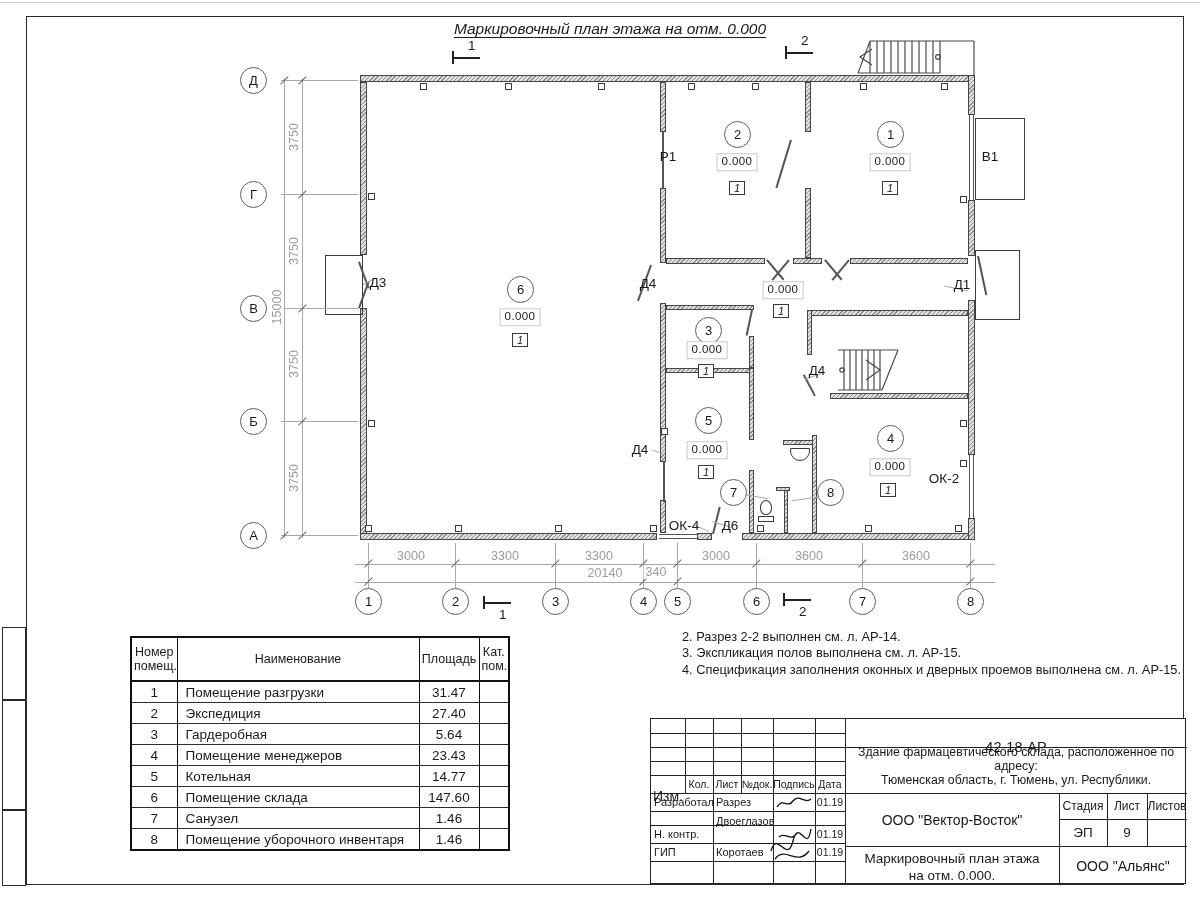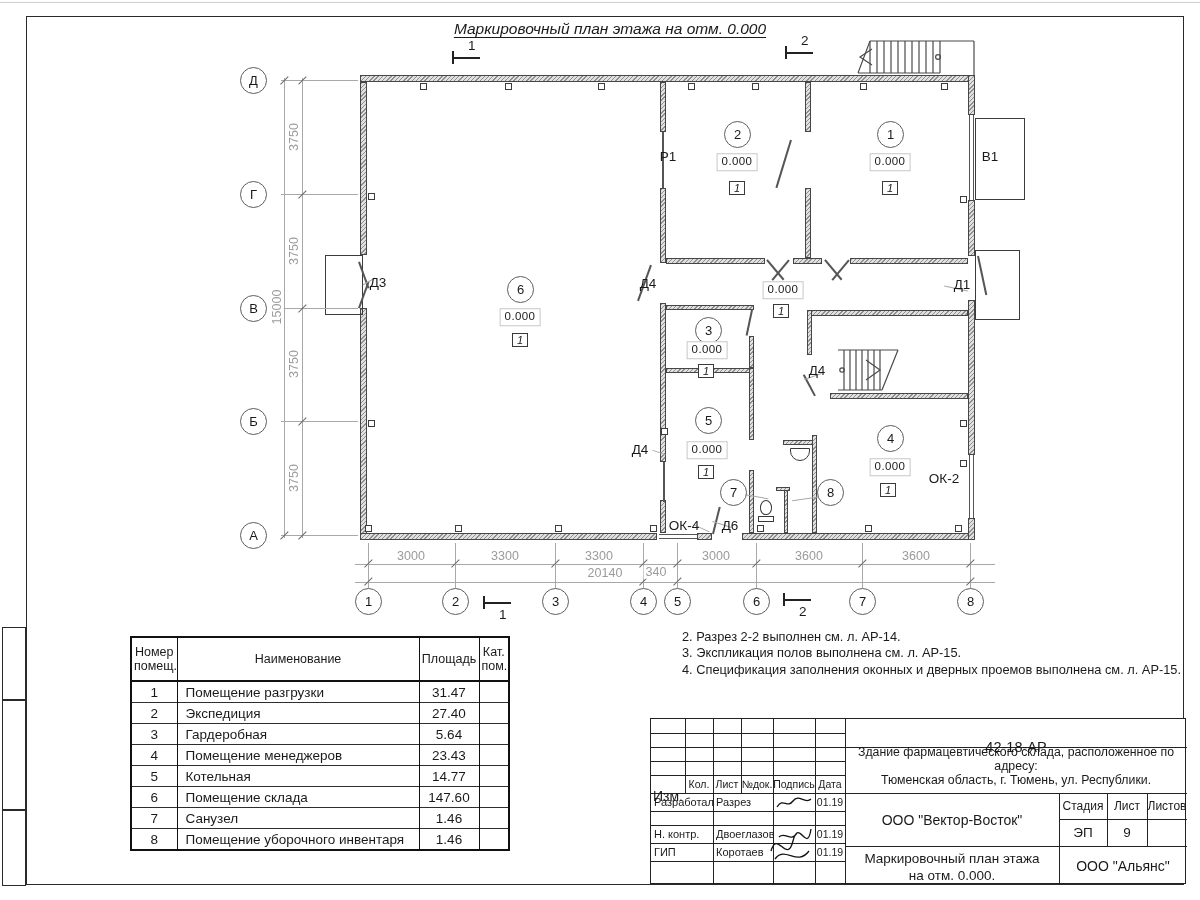--- a/index.html
+++ b/index.html
@@ -399,21 +399,21 @@
     <div class="tbc" style="left:34px;top:56px;width:28px;height:18px;font-size:10.5px">Кол.</div>
     <div class="tbc" style="left:62px;top:56px;width:28px;height:18px;font-size:10.5px">Лист</div>
     <div class="tbc" style="left:90px;top:56px;width:32px;height:18px;font-size:10.5px">№док.</div>
     <div class="tbc" style="left:122px;top:56px;width:42px;height:18px;font-size:10.5px">Подпись</div>
     <div class="tbc" style="left:164px;top:56px;width:30px;height:18px;font-size:10.5px">Дата</div>
 
     <div class="tbl" style="left:0;top:74px;width:62px;height:18px;font-size:11px">Разработал</div>
     <div class="tbl" style="left:62px;top:74px;width:60px;height:18px;font-size:11px">Разрез</div>
     <div class="tbc" style="left:164px;top:74px;width:30px;height:18px;font-size:10.5px">01.19</div>
     <div class="tbl" style="left:0;top:106px;width:62px;height:18px;font-size:11px">Н. контр.</div>
-    <div class="tbl" style="left:62px;top:106px;width:60px;height:18px;font-size:11px">Двоеглазов</div>
+    <div class="tbl" style="left:62px;top:93px;width:60px;height:18px;font-size:11px">Двоеглазов</div>
     <div class="tbc" style="left:164px;top:106px;width:30px;height:18px;font-size:10.5px">01.19</div>
     <div class="tbl" style="left:0;top:124px;width:62px;height:18px;font-size:11px">ГИП</div>
     <div class="tbl" style="left:62px;top:124px;width:60px;height:18px;font-size:11px">Коротаев</div>
     <div class="tbc" style="left:164px;top:124px;width:30px;height:18px;font-size:10.5px">01.19</div>
 
     <svg class="sig" style="left:124px;top:76px" width="38" height="16" viewBox="0 0 38 16">
       <path d="M2 12 C8 2,12 14,18 6 S30 10,36 4" stroke="#111" fill="none" stroke-width="1.3"></path>
     </svg>
     <svg class="sig" style="left:116px;top:102px" width="48" height="44" viewBox="0 0 48 44">
       <path d="M4 30 C10 8,20 44,26 20 S40 34,44 8 M8 38 C18 24,30 46,42 30 M12 16 C18 10,24 22,30 12" stroke="#111" fill="none" stroke-width="1.3"></path>

